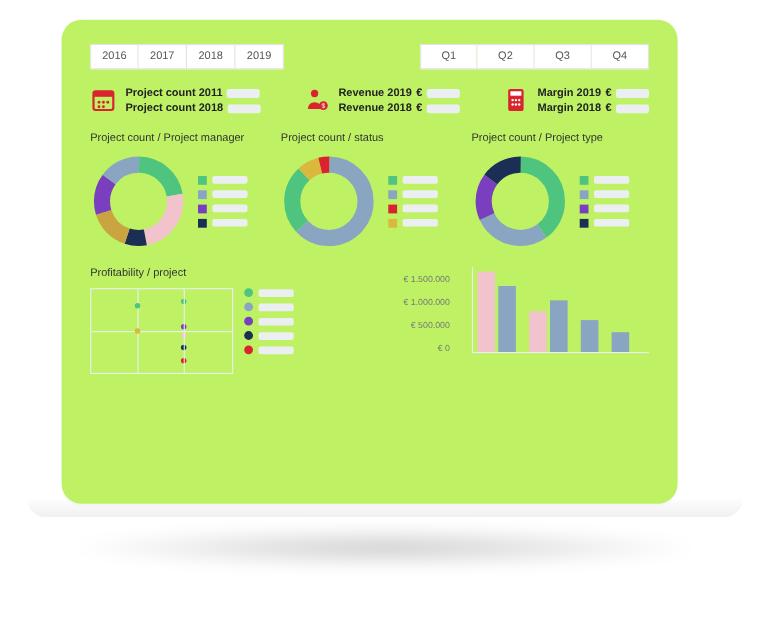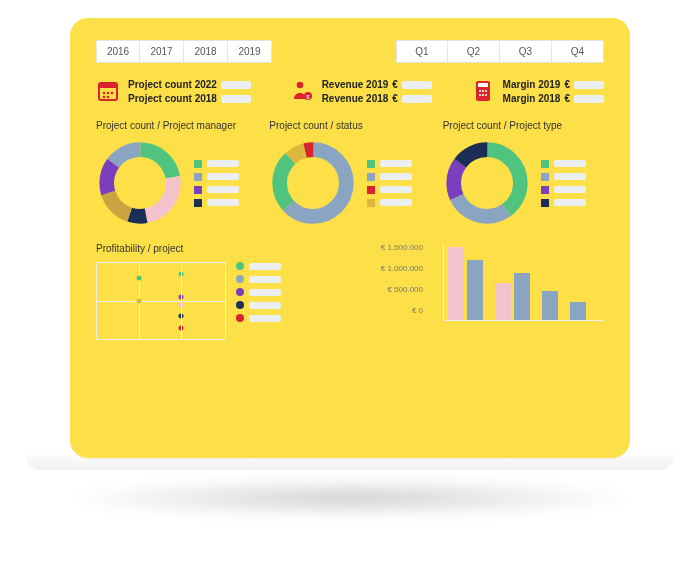--- a/index.html
+++ b/index.html
@@ -6,24 +6,24 @@
   body {
     font-family: -apple-system, BlinkMacSystemFont, "Segoe UI", Arial, sans-serif;
     background: transparent;
     width: 700px;
     height: 563px;
     position: relative;
   }
   .laptop {
     position: absolute;
     top: 18px;
-    left: 70px;
+    left: 56px;
     width: 560px;
     height: 440px;
-    background: #fde047;
+    background: #bef264;
     border-radius: 18px;
     box-shadow: 0 2px 0 rgba(0,0,0,0.02);
     padding: 22px 26px 18px 26px;
     overflow: hidden;
   }
   .laptop-base {
     position: absolute;
     top: 454px;
     left: 25px;
     width: 650px;
@@ -105,21 +105,21 @@
   .profit-grid::before, .profit-grid::after {
     content: ''; position: absolute; background: #eceff2;
   }
   .profit-grid::before { left: 33%; top:0; bottom:0; width:1px; }
   .profit-grid::after { left: 66%; top:0; bottom:0; width:1px; }
   .profit-grid .hline { position:absolute; height:1px; left:0; right:0; background:#eceff2; top:50%; }
   .dot { position:absolute; width:5px; height:5px; border-radius:50%; transform:translate(-50%,-50%); }
   .profit-legend { display:flex; flex-direction:column; gap:5px; }
   .profit-legend .legend-item .swatch { border-radius:50%; }
 
-  .rev-body { display:flex; gap:14px; }
+  .rev-body { display:flex; gap:14px; align-items:flex-end; }
   .rev-axis { display:flex; flex-direction:column; gap:12px; font-size:8px; color:#777; width:52px; text-align:right; padding-right:6px; }
   .rev-bars { flex:1; display:flex; align-items:flex-end; gap:3px; height:78px; border-left:1px solid #eceff2; border-bottom:1px solid #eceff2; padding-left:4px; }
   .bar { width:16px; }
 </style>
 </head>
 <body>
 
 <div class="shadow"></div>
 <div class="laptop-base"></div>
 
@@ -148,21 +148,21 @@
             <rect x="3" y="4" width="18" height="5" fill="currentColor"></rect>
             <circle cx="8" cy="14" r="1.3"></circle>
             <circle cx="12" cy="14" r="1.3"></circle>
             <circle cx="16" cy="14" r="1.3"></circle>
             <circle cx="8" cy="18" r="1.3"></circle>
             <circle cx="12" cy="18" r="1.3"></circle>
           </svg>
       </div>
       <div class="kpi-lines">
         <div class="kpi-line">
-            <span class="kpi-label">Project count 2022</span>
+            <span class="kpi-label">Project count 2011</span>
             <span class="placeholder-box"></span>
           </div>
         <div class="kpi-line">
             <span class="kpi-label">Project count 2018</span>
             <span class="placeholder-box"></span>
           </div>
       </div>
     </div>
     <div class="kpi">
       <div class="kpi-icon">

